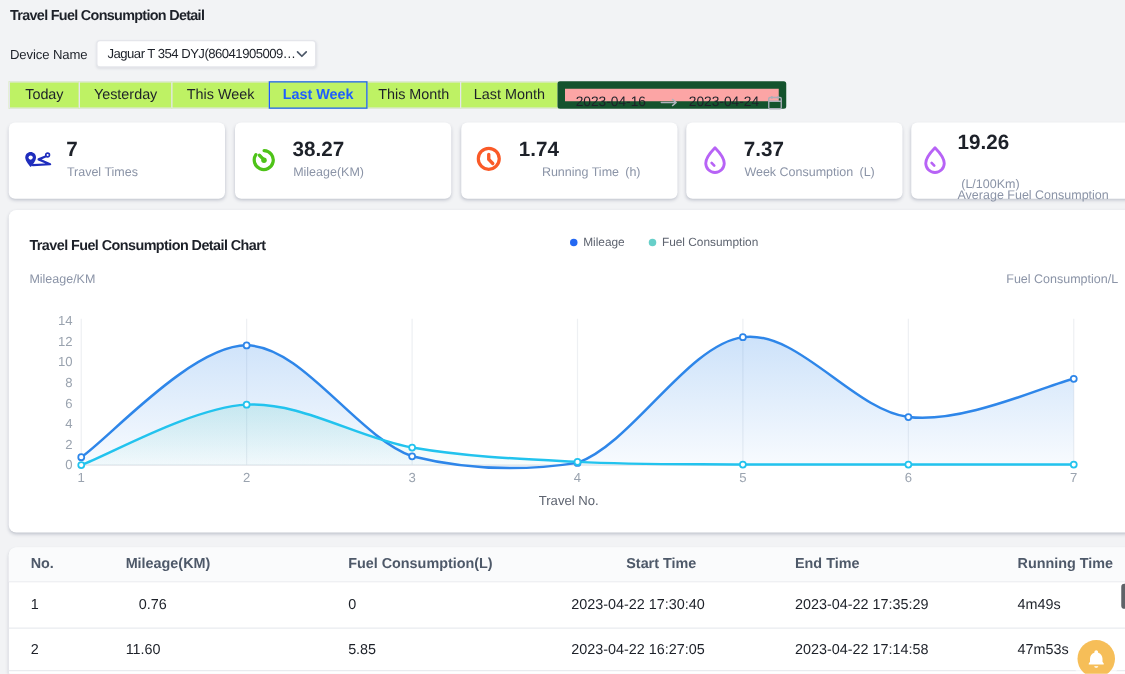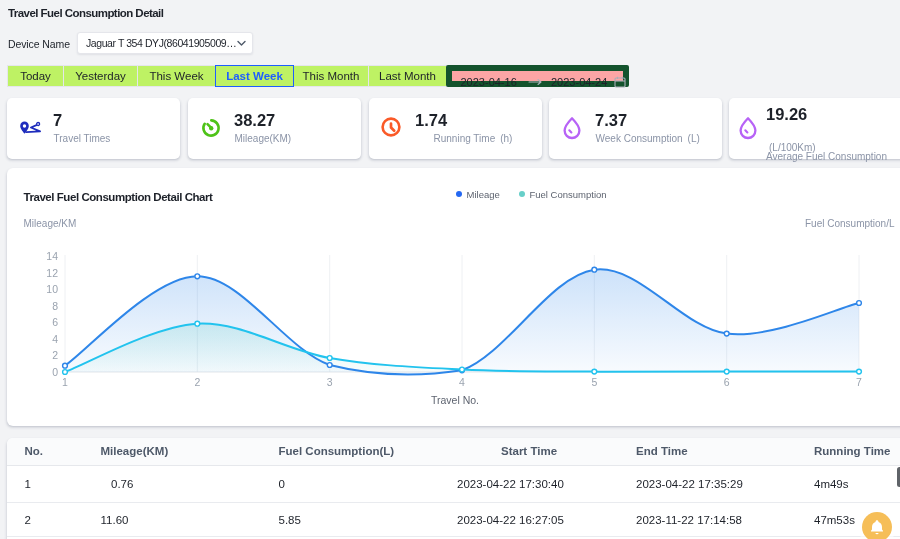--- a/index.html
+++ b/index.html
@@ -192,21 +192,21 @@
 <div class="td r1" style="left:24.5px;">1</div>
 <div class="td r1" style="left:111px;">0.76</div>
 <div class="td r1" style="left:278.5px;">0</div>
 <div class="td r1" style="left:457px;">2023-04-22 17:30:40</div>
 <div class="td r1" style="left:636px;">2023-04-22 17:35:29</div>
 <div class="td r1" style="left:814px;">4m49s</div>
 <div class="td r2" style="left:24.5px;">2</div>
 <div class="td r2" style="left:100.5px;">11.60</div>
 <div class="td r2" style="left:278.5px;">5.85</div>
 <div class="td r2" style="left:457px;">2023-04-22 16:27:05</div>
-<div class="td r2" style="left:636px;">2023-11-22 17:14:58</div>
+<div class="td r2" style="left:636px;">2023-04-22 17:14:58</div>
 <div class="td r2" style="left:814px;">47m53s</div>
 
 <div class="abs" style="left:897px;top:467px;width:5px;height:20px;background:#5f6368;border-radius:3px;"></div>
 
 <div class="abs" style="left:862px;top:512px;width:30px;height:30px;border-radius:50%;background:#f6be58;box-shadow:0 0 0 4px rgba(255,255,255,0.6);"></div>
 <svg class="abs" style="left:869px;top:519px;" width="16" height="17" viewBox="0 0 16 17">
   <path d="M8 1.2 C8.8 1.2 9.5 1.9 9.5 2.7 L9.5 3.1 C11.6 3.7 13 5.6 13 7.9 L13 10.4 L14 11.7 L14 12.6 L2 12.6 L2 11.7 L3 10.4 L3 7.9 C3 5.6 4.4 3.7 6.5 3.1 L6.5 2.7 C6.5 1.9 7.2 1.2 8 1.2 Z" fill="#fff"></path>
   <path d="M6.3 14 A1.8 1.8 0 0 0 9.7 14 Z" fill="#fff"></path>
 </svg>
 

